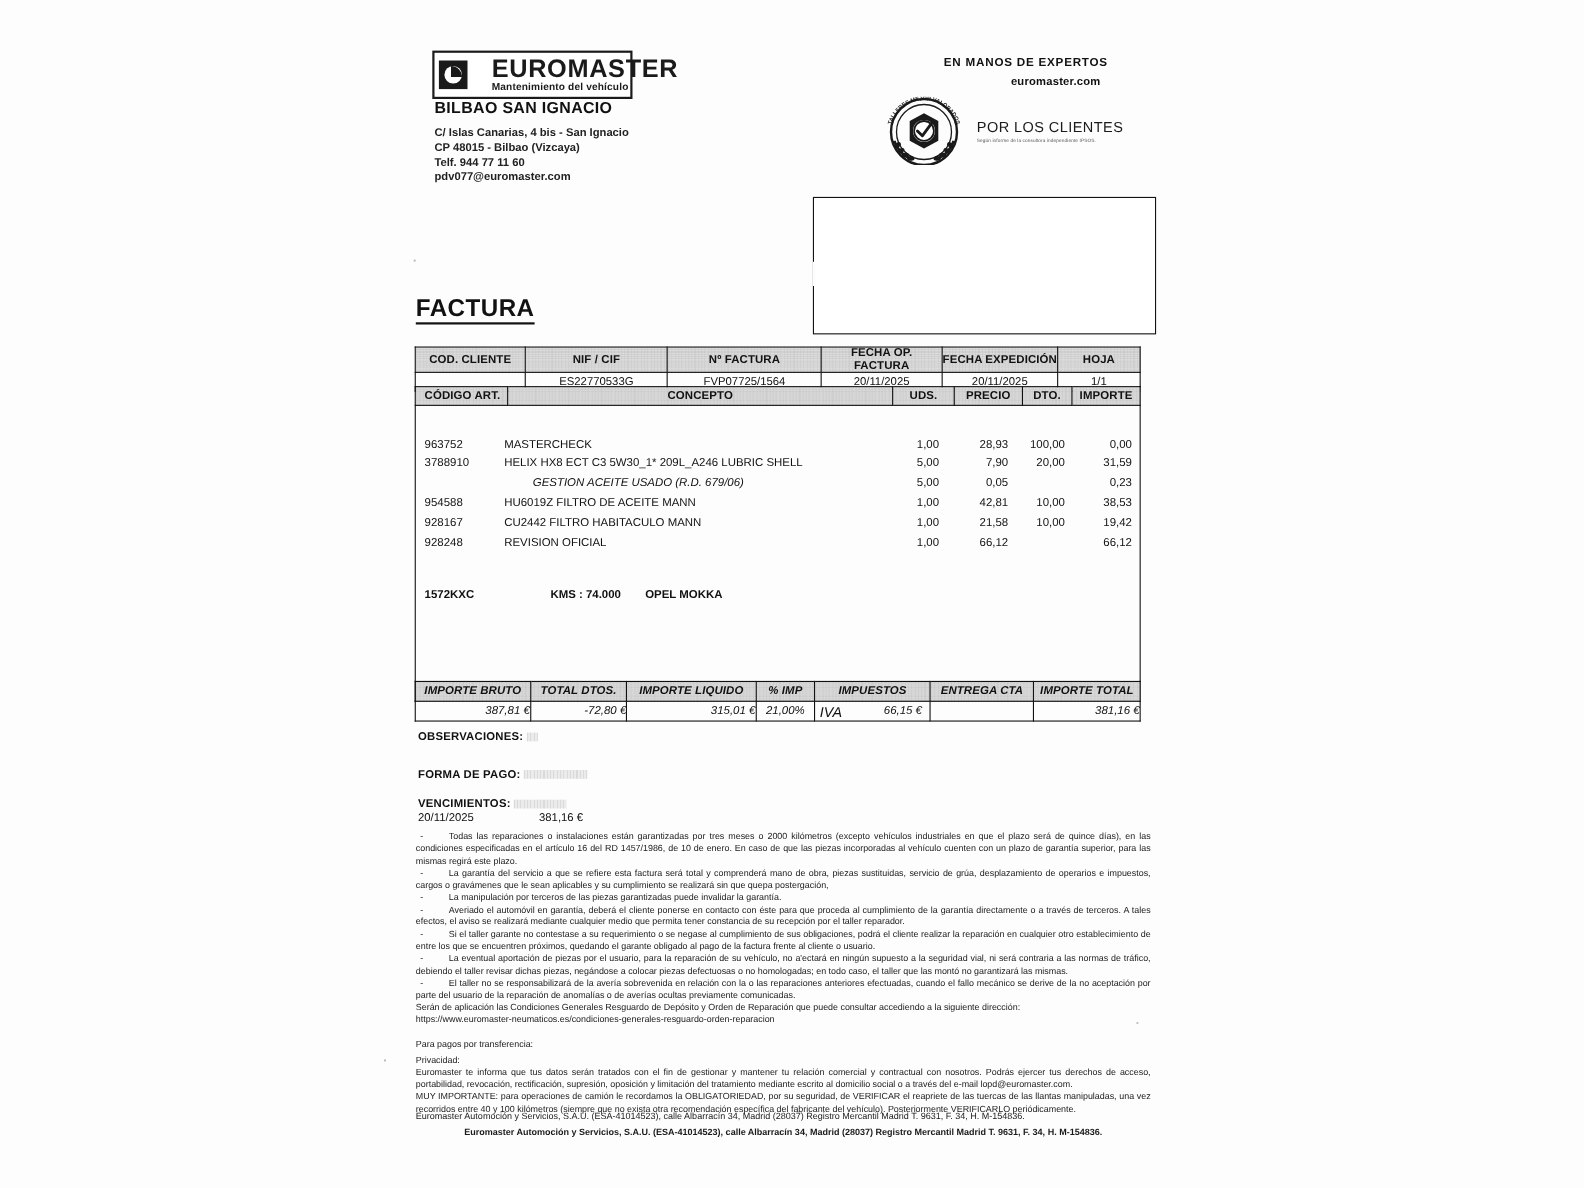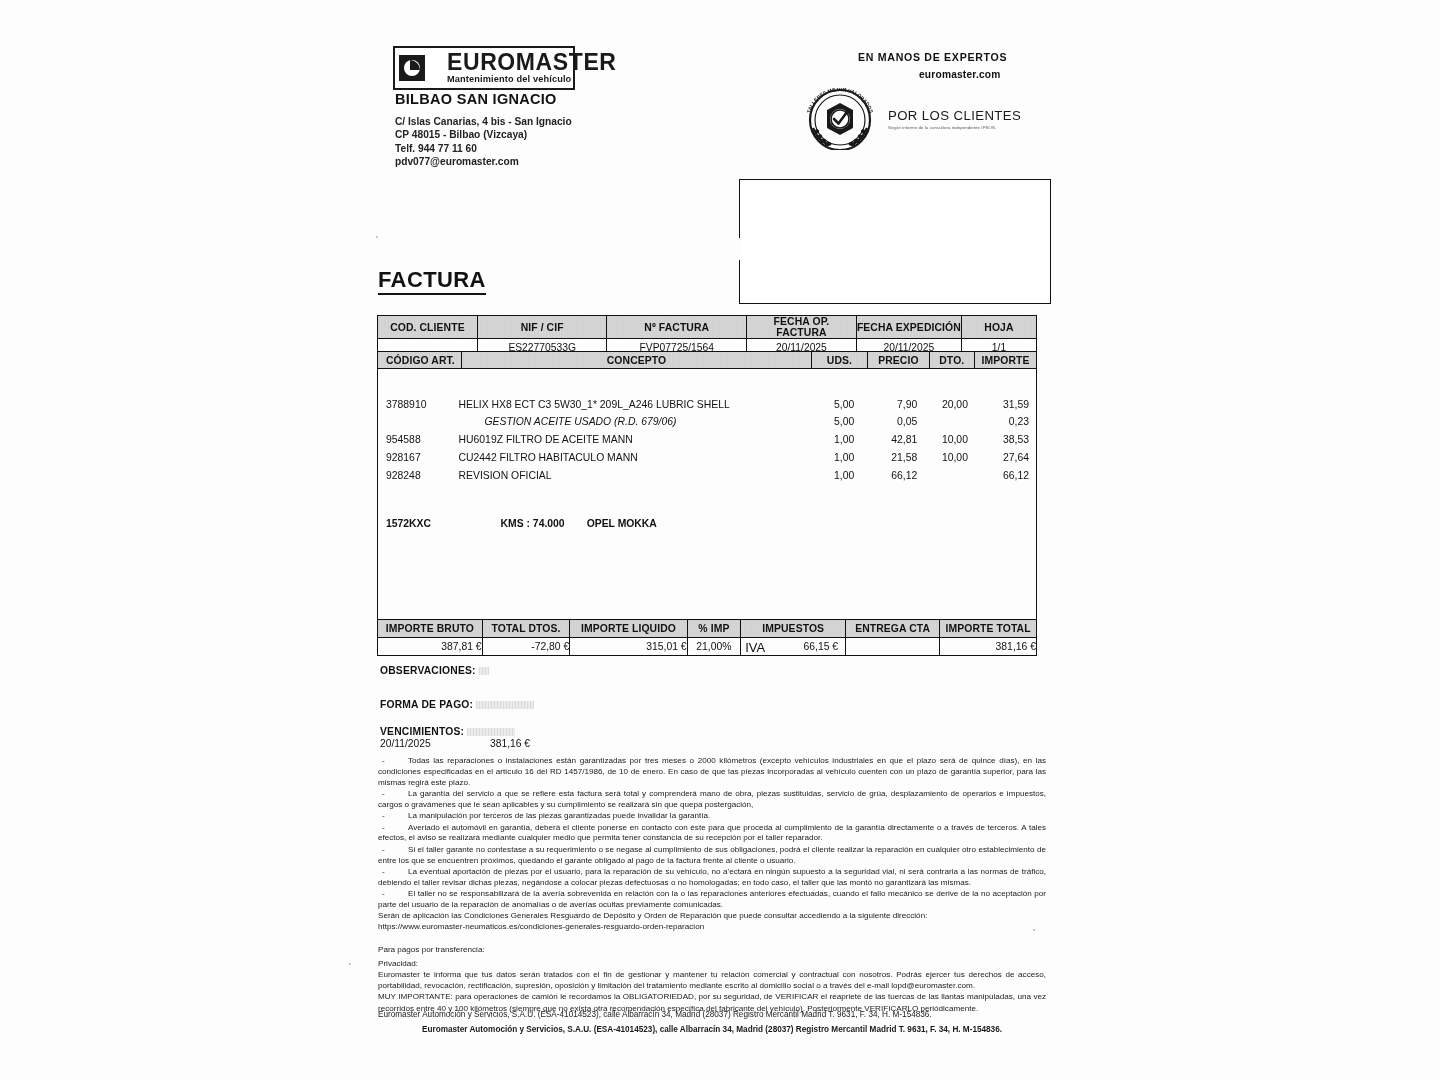--- a/index.html
+++ b/index.html
@@ -225,21 +225,21 @@
   .c-dto  { width: 46px; text-align: right; padding-right: 5px !important; }
   .c-imp  { width: 62px; text-align: right; padding-right: 7px !important; }
   .sub-item .c-desc { font-style: italic; padding-left: 26px; }
   .spacer-row td { height: 28px; }
   .veh-row td { font-weight: bold; height: 22px; }
   .veh-kms { padding-left: 42px; }
   .veh-model { padding-left: 22px; }
 
   
   #totals-table { left: 377px; top: 619px; width: 660px; }
-  #totals-table td { height: 17px; }
+  #totals-table td { height: 17px; font-style: italic; }
   .tot-val {
     text-align: right;
     padding-right: 5px;
     font-size: 10.4px;
   }
   .tax-cell { position: relative; }
   .tax-label {
     position: absolute;
     left: 4px; top: 2px;
     font-size: 13px;
@@ -455,20 +455,28 @@
         <td class="hdr-cell" style="width:62px;">IMPORTE</td>
       </tr>
       <tr>
         <td class="items-body-cell" colspan="6">
           <table class="items-inner">
             <tbody id="items-lines-body">
                 <tr>
                   <td colspan="6" style="height:26px;"></td>
                 </tr>
                 <tr>
+                  <td class="c-code">963752</td>
+                  <td class="c-desc">MASTERCHECK</td>
+                  <td class="c-uds">1,00</td>
+                  <td class="c-prec">28,93</td>
+                  <td class="c-dto">100,00</td>
+                  <td class="c-imp">0,00</td>
+                </tr>
+                <tr>
                   <td class="c-code">3788910</td>
                   <td class="c-desc">HELIX HX8 ECT C3 5W30_1* 209L_A246 LUBRIC SHELL</td>
                   <td class="c-uds">5,00</td>
                   <td class="c-prec">7,90</td>
                   <td class="c-dto">20,00</td>
                   <td class="c-imp">31,59</td>
                 </tr>
                 <tr class="sub-item">
                   <td class="c-code"></td>
                   <td class="c-desc">GESTION ACEITE USADO (R.D. 679/06)</td>
@@ -484,21 +492,21 @@
                   <td class="c-prec">42,81</td>
                   <td class="c-dto">10,00</td>
                   <td class="c-imp">38,53</td>
                 </tr>
                 <tr>
                   <td class="c-code">928167</td>
                   <td class="c-desc">CU2442 FILTRO HABITACULO MANN</td>
                   <td class="c-uds">1,00</td>
                   <td class="c-prec">21,58</td>
                   <td class="c-dto">10,00</td>
-                  <td class="c-imp">27,64</td>
+                  <td class="c-imp">19,42</td>
                 </tr>
                 <tr>
                   <td class="c-code">928248</td>
                   <td class="c-desc">REVISION OFICIAL</td>
                   <td class="c-uds">1,00</td>
                   <td class="c-prec">66,12</td>
                   <td class="c-dto"></td>
                   <td class="c-imp">66,12</td>
                 </tr>
                 <tr class="spacer-row">

